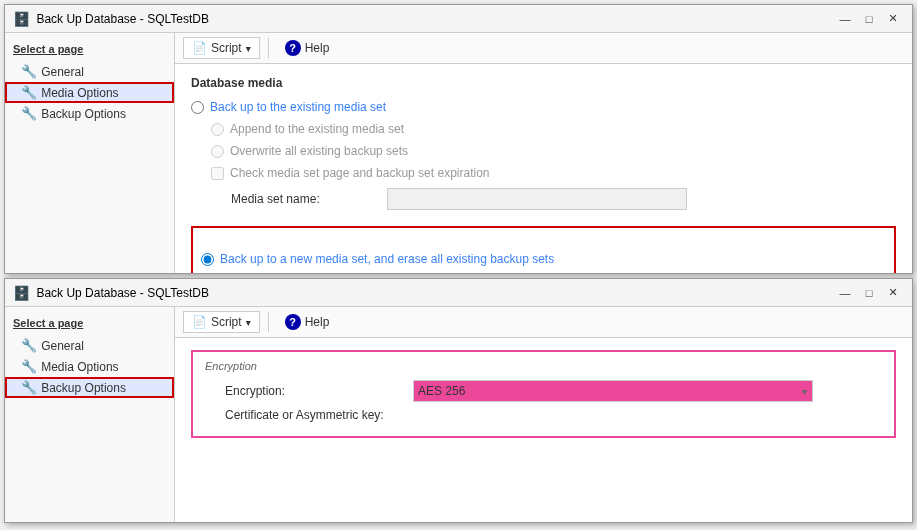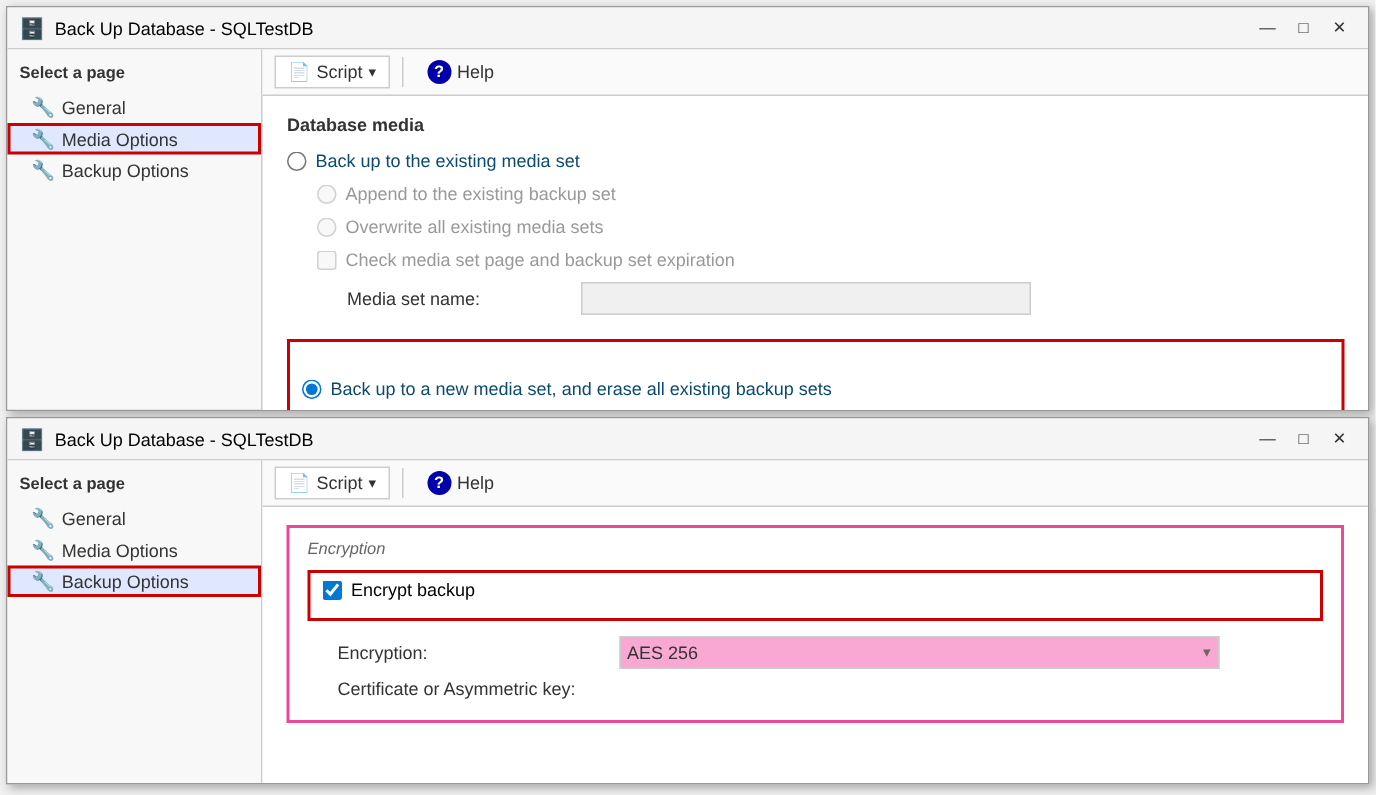--- a/index.html
+++ b/index.html
@@ -81,20 +81,21 @@
       border-right: 1px solid #ccc;
       padding: 8px 0;
       flex-shrink: 0;
     }
 
     .sidebar-header {
       font-size: 11px;
       font-weight: bold;
       color: #333;
       padding: 2px 8px 6px 8px;
+      text-decoration: underline;
     }
 
     .sidebar-item {
       display: flex;
       align-items: center;
       gap: 4px;
       padding: 3px 8px 3px 16px;
       cursor: pointer;
       color: #333;
     }
@@ -182,21 +183,21 @@
       gap: 6px;
       padding: 2px 0;
     }
 
     .radio-item.indented {
       padding-left: 20px;
     }
 
     .radio-item label {
       cursor: pointer;
-      color: #0c4a6e;
+      color: #3b82f6;
     }
 
     .radio-item.disabled label {
       color: #999;
     }
 
     input[type="radio"] {
       accent-color: #0078d4;
     }
 
@@ -234,21 +235,21 @@
     .highlight-box {
       border: 2px solid #cc0000;
       padding: 22px 8px;
       margin: 4px 0;
     }
 
     
     .select-input {
       height: 22px;
       border: 1px solid #ccc;
-      background: #f9a8d4;
+      background: #ec4899;
       font-size: 12px;
       color: #333;
       padding: 0 4px;
       cursor: pointer;
     }
 
     .checkbox-row {
       display: flex;
       align-items: center;
       gap: 6px;
@@ -363,25 +364,25 @@
 
         <div class="radio-group">
 
           <div class="radio-item">
             <input type="radio" name="overwrite" id="opt1_top" style="">
             <label for="opt1_top">Back up to the existing media set</label>
           </div>
 
           <div class="radio-item indented disabled">
             <input type="radio" name="append" disabled="" style="">
-            <label>Append to the existing backup set</label>
+            <label>Append to the existing media set</label>
           </div>
           <div class="radio-item indented disabled">
             <input type="radio" name="append" disabled="" style="">
-            <label>Overwrite all existing media sets</label>
+            <label>Overwrite all existing backup sets</label>
           </div>
           <div class="radio-item indented disabled">
             <input type="checkbox" disabled="" style="">
             <label>Check media set page and backup set expiration</label>
           </div>
 
           <div class="field-row indented" style="padding-left:40px; margin-top:2px;">
             <span class="field-label">Media set name:</span>
             <input type="text" class="text-input" style="width: 300px;" disabled="" value="">
           </div>
@@ -444,26 +445,20 @@
           <span style="background:#00a; color:#fff; border-radius:50%; width:16px; height:16px; display:inline-flex; align-items:center; justify-content:center; font-size:11px; font-weight:bold;">?</span>
           <span>Help</span>
         </button>
       </div>
 
       <div class="main-content">
 
         <div style="border:2px solid #ec4899; padding:8px 12px;">
           <div style="font-size:11px; color:#666; margin-bottom:8px; font-style:italic;">Encryption</div>
 
-          <div class="highlight-box" style="padding: 4px 8px; margin-bottom:10px;">
-            <div class="checkbox-row">
-              <input type="checkbox" checked="" id="encrypt_cb" style="">
-              <label for="encrypt_cb">Encrypt backup</label>
-            </div>
-          </div>
 
           <div class="dropdown-row">
             <span class="dropdown-label" style="min-width:200px; padding-left:20px;">Encryption:</span>
             <div class="custom-select" style="flex:1; max-width:400px;">
               <select class="select-input" style="width:100%; height:22px; font-size:12px; padding:0 4px;">
                 <option value="AES 128">AES 128</option>
                 <option value="AES 192">AES 192</option>
                 <option value="AES 256" selected="">AES 256</option>
                 <option value="Triple DES 3KEY">Triple DES 3KEY</option>
               </select>

